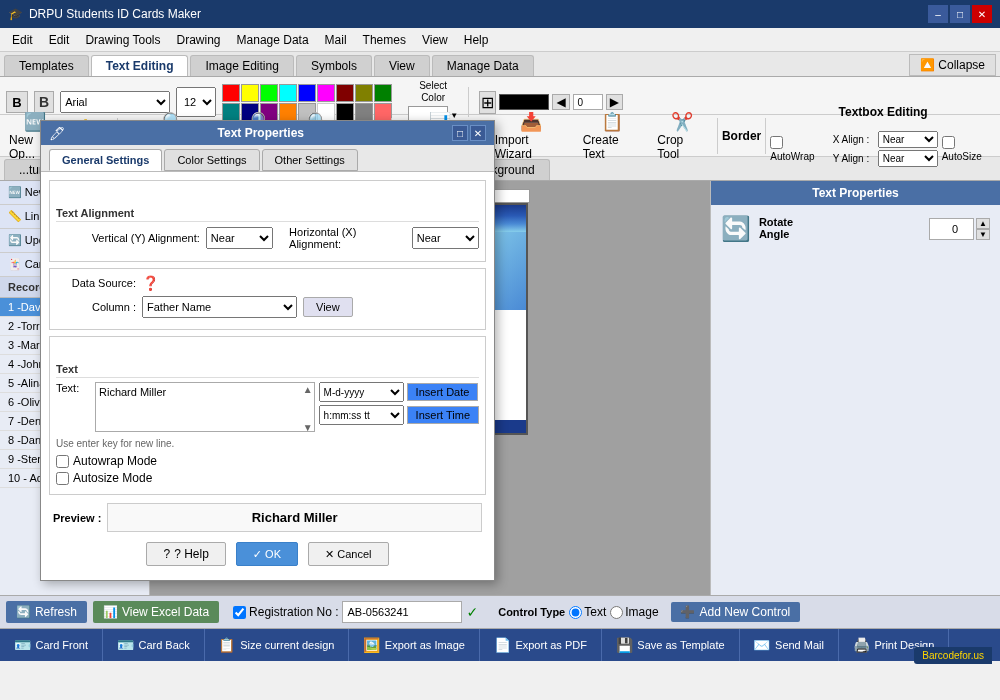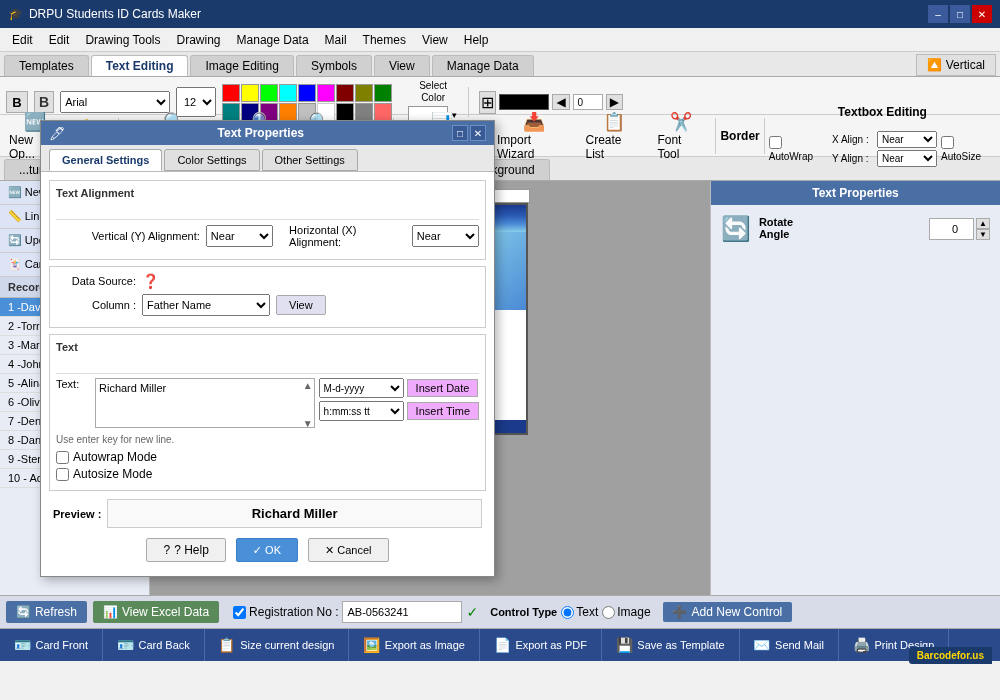--- a/index.html
+++ b/index.html
@@ -57,27 +57,27 @@
     
     .dialog-overlay { position: fixed; top: 0; left: 0; width: 100%; height: 100%; pointer-events: none; z-index: 100; }
     .dialog { position: absolute; top: 120px; left: 40px; width: 455px; background: white; border: 1px solid #888; box-shadow: 3px 3px 10px rgba(0,0,0,0.3); pointer-events: all; }
     .dialog-titlebar { background: #4a6fa5; color: white; padding: 4px 8px; display: flex; align-items: center; justify-content: space-between; }
     .dialog-title { font-size: 12px; font-weight: bold; }
     .dialog-controls { display: flex; gap: 2px; }
     .dialog-btn { background: #3a5a95; border: 1px solid #6a8fc5; color: white; width: 16px; height: 16px; font-size: 10px; cursor: pointer; display: flex; align-items: center; justify-content: center; }
     .dialog-content { padding: 8px; }
     .dtab { padding: 4px 12px; border: 1px solid #aaa; cursor: pointer; font-size: 11px; background: #e0e0e0; border-radius: 3px 3px 0 0; }
     .dtab.active { background: white; font-weight: bold; color: #1a3a6b; border-bottom-color: white; }
-    .section-title { font-size: 11px; font-weight: bold; margin-bottom: 4px; color: #333; border-bottom: 1px solid #ddd; padding-bottom: 20px; }
+    .section-title { font-size: 11px; font-weight: bold; margin-bottom: 4px; color: #333; border-bottom: 1px solid #ddd; padding-bottom: 2px; margin-top: 20px; }
     .form-row { display: flex; align-items: center; gap: 6px; margin-bottom: 5px; }
     .form-label { width: 140px; font-size: 11px; text-align: right; }
     .form-select-sm { width: 70px; height: 22px; font-size: 11px; }
     .help-icon { color: #4a90d9; font-size: 14px; cursor: pointer; }
     .btn-view { padding: 3px 12px; background: #e0e0f0; border: 1px solid #aaa; cursor: pointer; font-size: 11px; border-radius: 2px; }
-    .dt-btn { padding: 2px 8px; background: #f0abfc; border: 1px solid #aaa; cursor: pointer; font-size: 11px; }
+    .dt-btn { padding: 2px 8px; background: #3b82f6; border: 1px solid #aaa; cursor: pointer; font-size: 11px; }
     .font-row { display: flex; align-items: center; gap: 6px; margin-top: 3px; }
     .font-btn { padding: 3px 10px; background: #d0d0e0; border: 1px solid #aaa; cursor: pointer; font-size: 11px; border-radius: 2px; }
     .font-display { flex: 1; border: 1px solid #aaa; height: 22px; background: white; padding: 0 4px; font-size: 11px; display: flex; align-items: center; }
     .autowrap-section { margin-top: 5px; }
     .cb-row { display: flex; align-items: center; gap: 4px; margin-bottom: 3px; font-size: 11px; }
     .footer-btn { padding: 4px 16px; border: 1px solid #aaa; cursor: pointer; font-size: 11px; border-radius: 2px; display: flex; align-items: center; gap: 4px; }
     .footer-btn.ok { background: #4a90d9; color: white; border-color: #3a80c9; }
     .footer-btn.cancel { background: #f0f0f0; }
     .footer-btn.help { background: #f0f0f0; }
 
@@ -122,21 +122,21 @@
   <span class="menu-item">Help</span>
 </div>
 
 <div class="toolbar-tabs">
   <div class="tab-item">Templates</div>
   <div class="tab-item active">Text Editing</div>
   <div class="tab-item">Image Editing</div>
   <div class="tab-item">Symbols</div>
   <div class="tab-item">View</div>
   <div class="tab-item">Manage Data</div>
-  <div class="tab-collapse">🔼 <span>Vertical</span></div>
+  <div class="tab-collapse">🔼 <span>Collapse</span></div>
 </div>
 
 <div class="format-toolbar" style="height:38px;">
   <button class="bold-btn">B</button>
   <span style="font-size:14px;font-weight:bold;color:#333;border:1px solid #aaa;padding:2px 4px;background:#e0e0e0;cursor:pointer;">B</span>
   <select class="font-select">
     <option>Arial</option>
   </select>
   <select class="font-size">
     <option>12</option>
@@ -215,25 +215,25 @@
   <div style="display:flex;flex-direction:column;align-items:center;cursor:pointer;padding:2px 5px;font-size:10px;">
     <span style="font-size:18px;">📊</span>
     <span>Manage Series</span>
   </div>
   <div style="display:flex;flex-direction:column;align-items:center;cursor:pointer;padding:2px 5px;font-size:10px;">
     <span style="font-size:18px;">📥</span>
     <span>Import Wizard</span>
   </div>
   <div style="display:flex;flex-direction:column;align-items:center;cursor:pointer;padding:2px 5px;font-size:10px;">
     <span style="font-size:18px;">📋</span>
-    <span>Create List</span>
+    <span>Create Text</span>
   </div>
   <div style="display:flex;flex-direction:column;align-items:center;cursor:pointer;padding:2px 5px;font-size:10px;">
     <span style="font-size:18px;">✂️</span>
-    <span>Font Tool</span>
+    <span>Crop Tool</span>
   </div>
   <div style="width:1px;height:36px;background:#ccc;"></div>
 
   <div style="display:flex;flex-direction:column;font-size:10px;text-align:center;">
     <span style="font-weight:bold;">Border</span>
   </div>
   <div style="width:1px;height:36px;background:#ccc;"></div>
 
   <div style="display:flex;flex-direction:column;font-size:10px;">
     <span style="font-weight:bold;text-align:center;margin-bottom:12px;">Textbox Editing</span>
@@ -411,35 +411,35 @@
     <span>📊</span>
     <span>View Excel Data</span>
   </button>
   <div style="display:flex;align-items:center;gap:4px;margin-left:8px;">
     <label style="display:flex;align-items:center;gap:3px;font-size:11px;">
       <input type="checkbox" checked="" style="">
       <span>Registration No :</span>
     </label>
     <input type="text" value="AB-0563241" style="width: 120px; height: 22px; border: 1px solid rgb(170, 170, 170); padding: 0px 4px; font-size: 11px;">
     <span style="font-size:14px;color:green;cursor:pointer;">✓</span>
-    <span style="font-size:11px;font-weight:bold;margin-left:8px;">Control Type</span>
+    <span style="font-size:11px;font-weight:bold;margin-left:16px;">Control Type</span>
     <label style="display:flex;align-items:center;gap:2px;font-size:11px;">
       <input type="radio" name="ctype" checked="" style="">
       <span>Text</span>
     </label>
     <label style="display:flex;align-items:center;gap:2px;font-size:11px;">
       <input type="radio" name="ctype" style="">
       <span>Image</span>
     </label>
     <button class="add-btn" style="margin-left:8px;">
       <span>➕</span>
       <span>Add New Control</span>
     </button>
   </div>
-  <div style="position:absolute;right:8px;bottom:36px;background:#1a3a6b;color:#ffd700;font-size:10px;padding:3px 8px;font-weight:bold;border-radius:3px 0 0 3px;">Barcodefor.us</div>
+  <div style="position:absolute;right:8px;bottom:36px;background:#1a3a6b;color:#ffd700;font-size:10px;padding:3px 8px;font-weight:normal;border-radius:3px 0 0 3px;">Barcodefor.us</div>
 </div>
 
 <div class="nav-bar">
   <div class="nav-item">
     <span class="nav-icon">🪪</span>
     <span class="nav-label">Card Front</span>
   </div>
   <div class="nav-item">
     <span class="nav-icon">🪪</span>
     <span class="nav-label">Card Back</span>
@@ -504,21 +504,21 @@
         </div>
       </div>
 
       <div style="border:1px solid #ccc;padding:6px;margin-bottom:6px;">
         <div class="form-row">
           <span class="form-label" style="width:80px;">Data Source:</span>
           <span class="help-icon">❓</span>
         </div>
         <div class="form-row">
           <span class="form-label" style="width:80px;">Column :</span>
-          <select style="width:128px;height:22px;font-size:11px;">
+          <select style="width:155px;height:22px;font-size:11px;">
             <option>Father Name</option><option>First Name</option><option>Last Name</option>
           </select>
           <button class="btn-view">View</button>
         </div>
       </div>
 
       <div style="border:1px solid #ccc;padding:6px;margin-bottom:4px;">
         <div class="section-title">Text</div>
         <div style="display:flex;gap:4px;align-items:flex-start;">
           <span style="font-size:11px;width:35px;">Text:</span>

